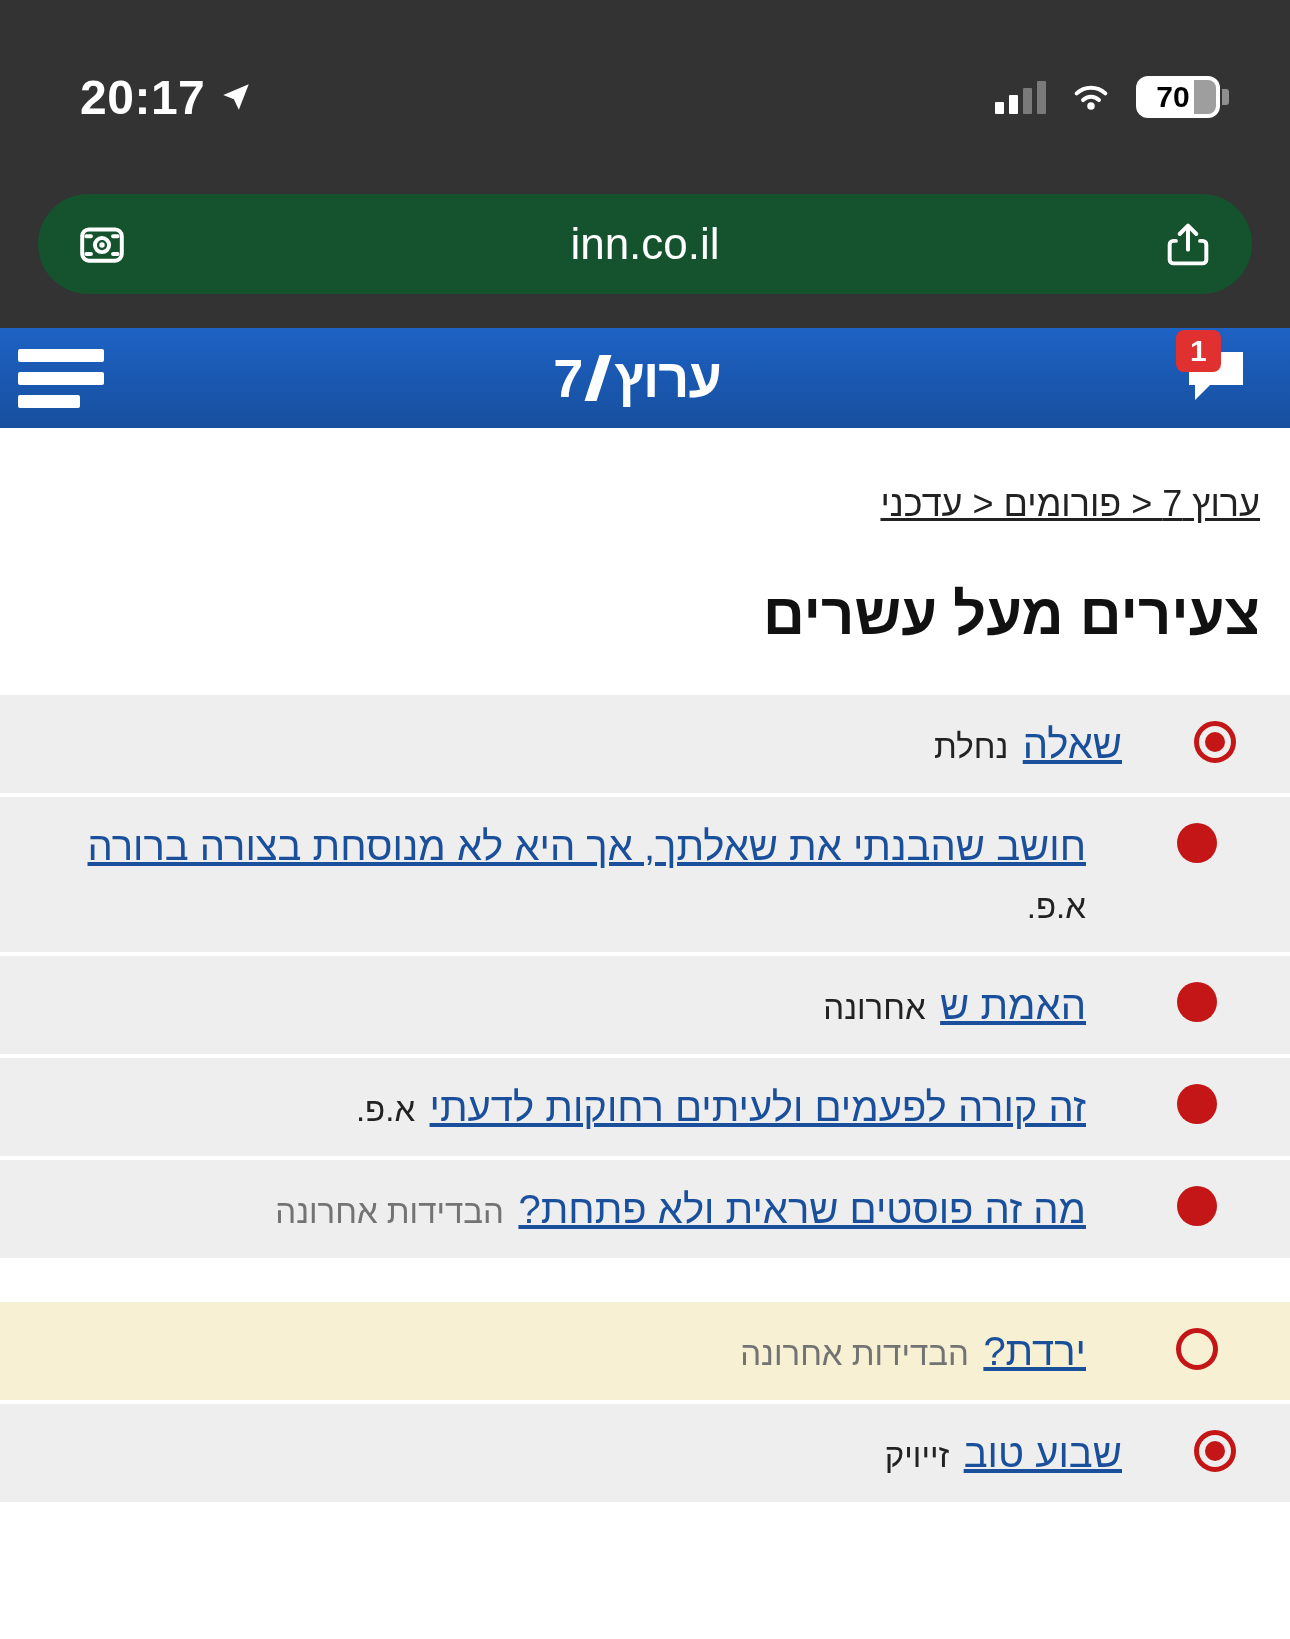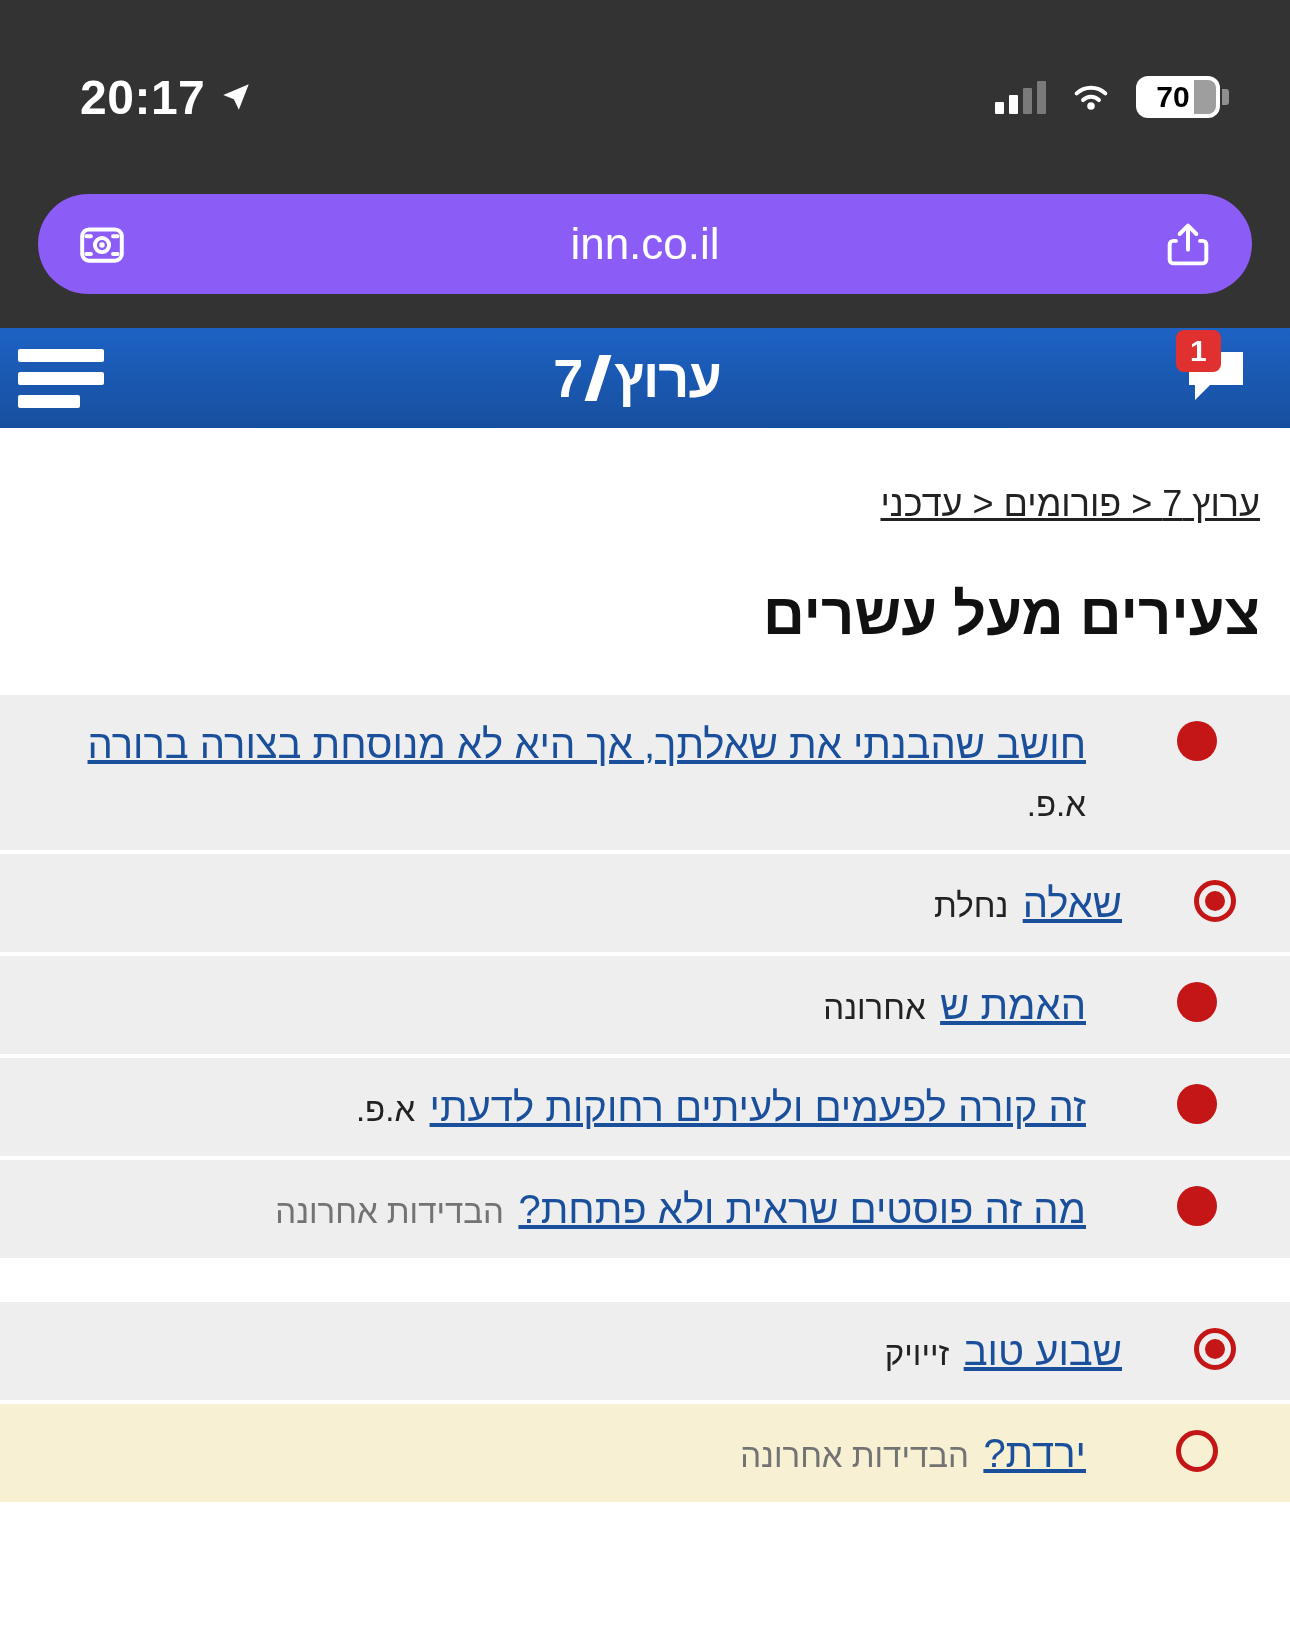--- a/index.html
+++ b/index.html
@@ -105,21 +105,21 @@
     width: 22px;
     background: #9e9e9e;
     border-radius: 0 8px 8px 0;
   }
 
   .url-bar-wrap {
     padding: 0 38px 34px 38px;
   }
   .url-bar {
     height: 100px;
-    background: #8b5cf6;
+    background: #14532d;
     border-radius: 50px;
     display: flex;
     align-items: center;
     justify-content: space-between;
     padding: 0 36px;
     direction: ltr;
   }
   .url-text {
     color: #ffffff;
     font-size: 44px;
@@ -391,47 +391,47 @@
   <div class="content">
 
     <div class="breadcrumb">ערוץ 7 &lt; פורומים &lt; עדכני</div>
 
     <h1 class="page-title">צעירים מעל עשרים</h1>
 
     <div class="thread-list">
 
       <div class="group">
 
-        <div class="row lvl1">
-          <div class="bullet-cell">
-            <span class="dot-solid"></span>
-          </div>
-          <div class="row-body">
-            <a class="thread-link" href="#">חושב שהבנתי את שאלתך, אך היא לא מנוסחת בצורה ברורה</a>
-            <span class="author-block">א.פ.</span>
-          </div>
-        </div>
-
         <div class="row lvl0">
           <div class="bullet-cell">
             <span class="dot-outer">
                 <span class="inner"></span>
               </span>
           </div>
           <div class="row-body">
             <a class="thread-link" href="#">שאלה</a>
             <span class="author">נחלת</span>
           </div>
         </div>
 
         <div class="row lvl1">
           <div class="bullet-cell">
             <span class="dot-solid"></span>
           </div>
           <div class="row-body">
+            <a class="thread-link" href="#">חושב שהבנתי את שאלתך, אך היא לא מנוסחת בצורה ברורה</a>
+            <span class="author-block">א.פ.</span>
+          </div>
+        </div>
+
+        <div class="row lvl1">
+          <div class="bullet-cell">
+            <span class="dot-solid"></span>
+          </div>
+          <div class="row-body">
             <a class="thread-link" href="#">האמת ש</a>
             <span class="author">אחרונה</span>
           </div>
         </div>
 
         <div class="row lvl1">
           <div class="bullet-cell">
             <span class="dot-solid"></span>
           </div>
           <div class="row-body">
@@ -445,39 +445,39 @@
             <span class="dot-solid"></span>
           </div>
           <div class="row-body">
             <a class="thread-link" href="#">מה זה פוסטים שראית ולא פתחת?</a>
             <span class="author red">הבדידות אחרונה</span>
           </div>
         </div>
       </div>
 
       <div class="group spaced">
+
+        <div class="row lvl1 highlight">
+          <div class="bullet-cell">
+            <span class="dot-empty"></span>
+          </div>
+          <div class="row-body">
+            <a class="thread-link" href="#">ירדת?</a>
+            <span class="author red">הבדידות אחרונה</span>
+          </div>
+        </div>
 
         <div class="row lvl0">
           <div class="bullet-cell">
             <span class="dot-outer">
                 <span class="inner"></span>
               </span>
           </div>
           <div class="row-body">
             <a class="thread-link" href="#">שבוע טוב</a>
             <span class="author">זייויק</span>
           </div>
         </div>
-
-        <div class="row lvl1 highlight">
-          <div class="bullet-cell">
-            <span class="dot-empty"></span>
-          </div>
-          <div class="row-body">
-            <a class="thread-link" href="#">ירדת?</a>
-            <span class="author red">הבדידות אחרונה</span>
-          </div>
-        </div>
       </div>
 
     </div>
   </div>
 </div>
 
 </body></html>

